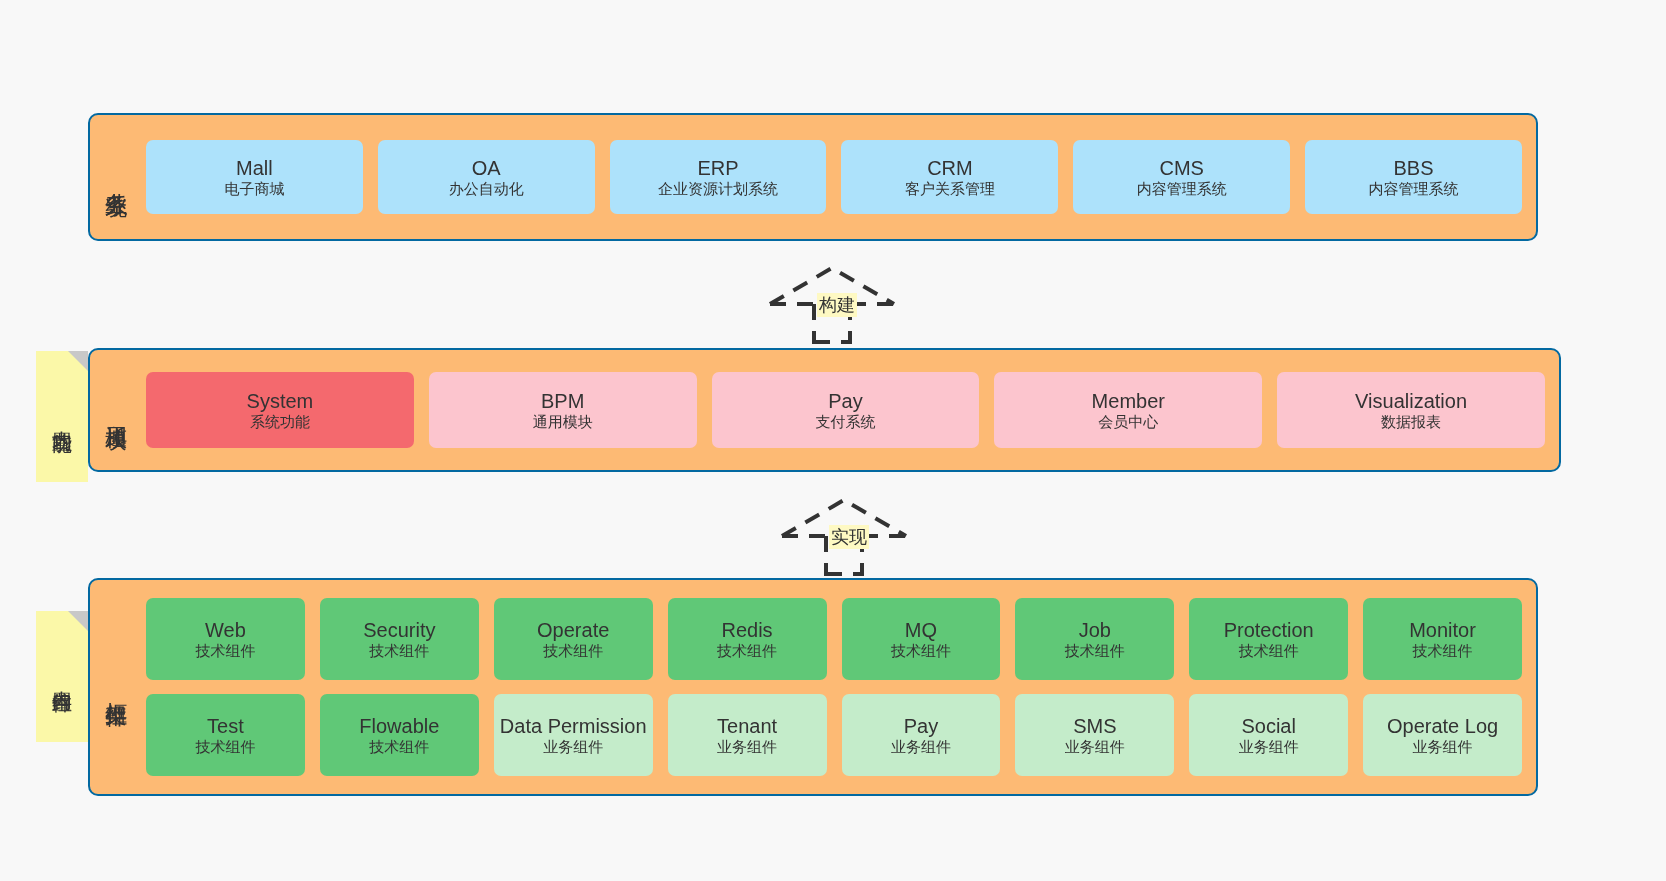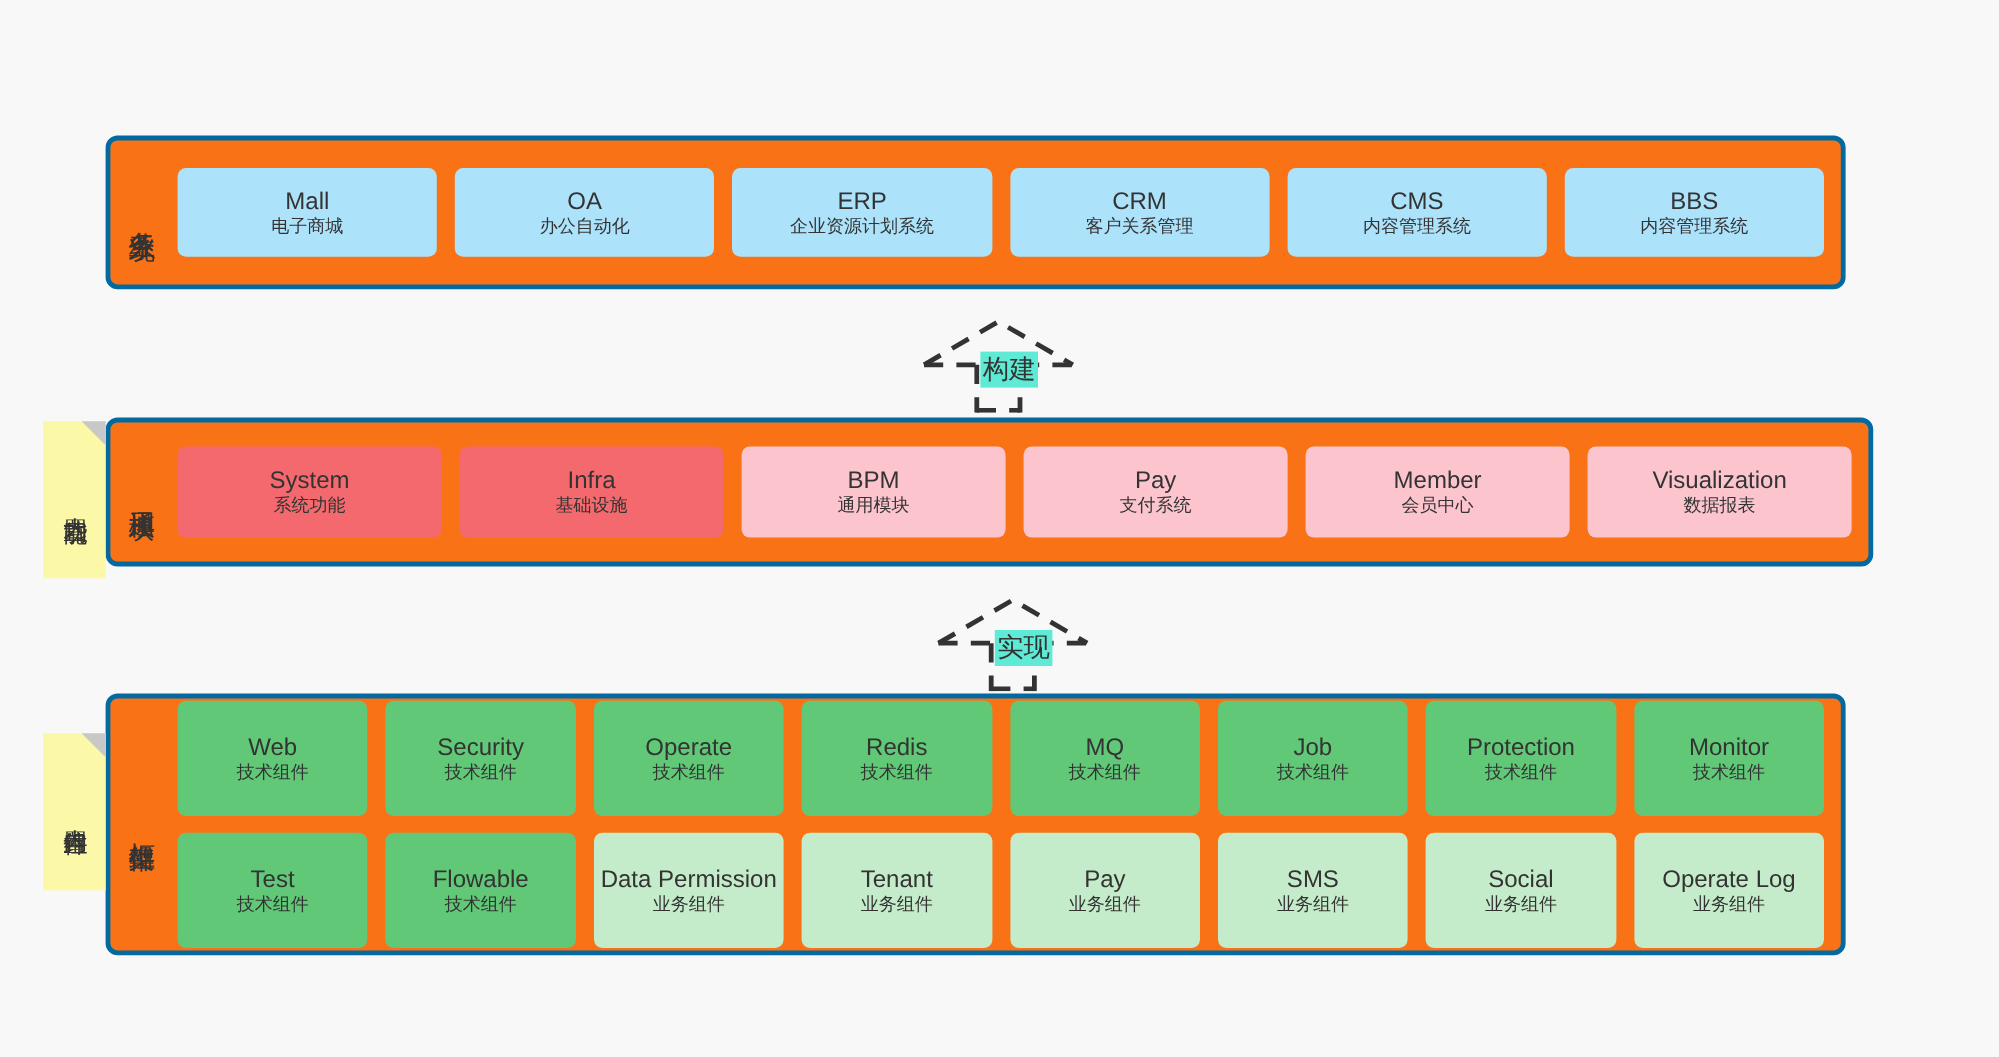--- a/index.html
+++ b/index.html
@@ -18,22 +18,22 @@
 
   #canvas {
     position: relative;
     width: 1666px;
     height: 881px;
   }
 
   
   .layer {
     position: absolute;
-    background: #f97316;
-    border: 4px solid #0369a1;
+    background: #fdba74;
+    border: 2px solid #0369a1;
     border-radius: 10px;
     box-sizing: border-box;
     display: flex;
     align-items: stretch;
   }
 
   .layer-title {
     width: 52px;
     flex: 0 0 52px;
     display: flex;
@@ -92,21 +92,21 @@
   .c-green       { background: #60c877; }
   .c-lightgreen  { background: #c4ecca; }
 
   
   #layer-business { left: 88px;  top: 113px; width: 1450px; height: 128px; }
   #layer-common   { left: 88px;  top: 348px; width: 1473px; height: 124px; }
   #layer-frame    { left: 88px;  top: 578px; width: 1450px; height: 218px; }
 
   #layer-business .row { height: 74px; }
   #layer-common   .row { height: 76px; }
-  #layer-frame    .row { height: 96px; }
+  #layer-frame    .row { height: 82px; }
 
   
   .sticky {
     position: absolute;
     background: #fbf8a8;
     box-sizing: border-box;
     display: flex;
     align-items: center;
     justify-content: center;
     font-size: 20px;
@@ -129,23 +129,23 @@
   #sticky-builtin-func { left: 36px; top: 351px; width: 52px; height: 131px; }
   #sticky-builtin-comp { left: 36px; top: 611px; width: 52px; height: 131px; }
 
   
   .arrow-group {
     position: absolute;
   }
   .arrow-group svg { display: block; }
   .arrow-label {
     position: absolute;
-    font-size: 22px;
-    color: #333333;
-    background: #5eead4;
+    font-size: 18px;
+    color: #333333;
+    background: #fef9c3;
     padding: 0 2px;
     white-space: nowrap;
   }
   #arrow-build { left: 760px; top: 258px; width: 200px; height: 86px; }
   #arrow-build .arrow-label { left: 57px; top: 35px; }
   #arrow-impl  { left: 772px; top: 490px; width: 200px; height: 86px; }
   #arrow-impl  .arrow-label { left: 57px; top: 35px; }
 </style>
 </head>
 <body>
@@ -197,24 +197,20 @@
   </div>
 
   <div class="layer" id="layer-common">
     <div class="layer-title">通用模块</div>
     <div class="layer-body">
       <div class="row">
         <div class="card c-red">
           <div class="en">System</div>
           <div class="cn">系统功能</div>
         </div>
-        <div class="card c-red">
-          <div class="en">Infra</div>
-          <div class="cn">基础设施</div>
-        </div>
         <div class="card c-pink">
           <div class="en">BPM</div>
           <div class="cn">通用模块</div>
         </div>
         <div class="card c-pink">
           <div class="en">Pay</div>
           <div class="cn">支付系统</div>
         </div>
         <div class="card c-pink">
           <div class="en">Member</div>

